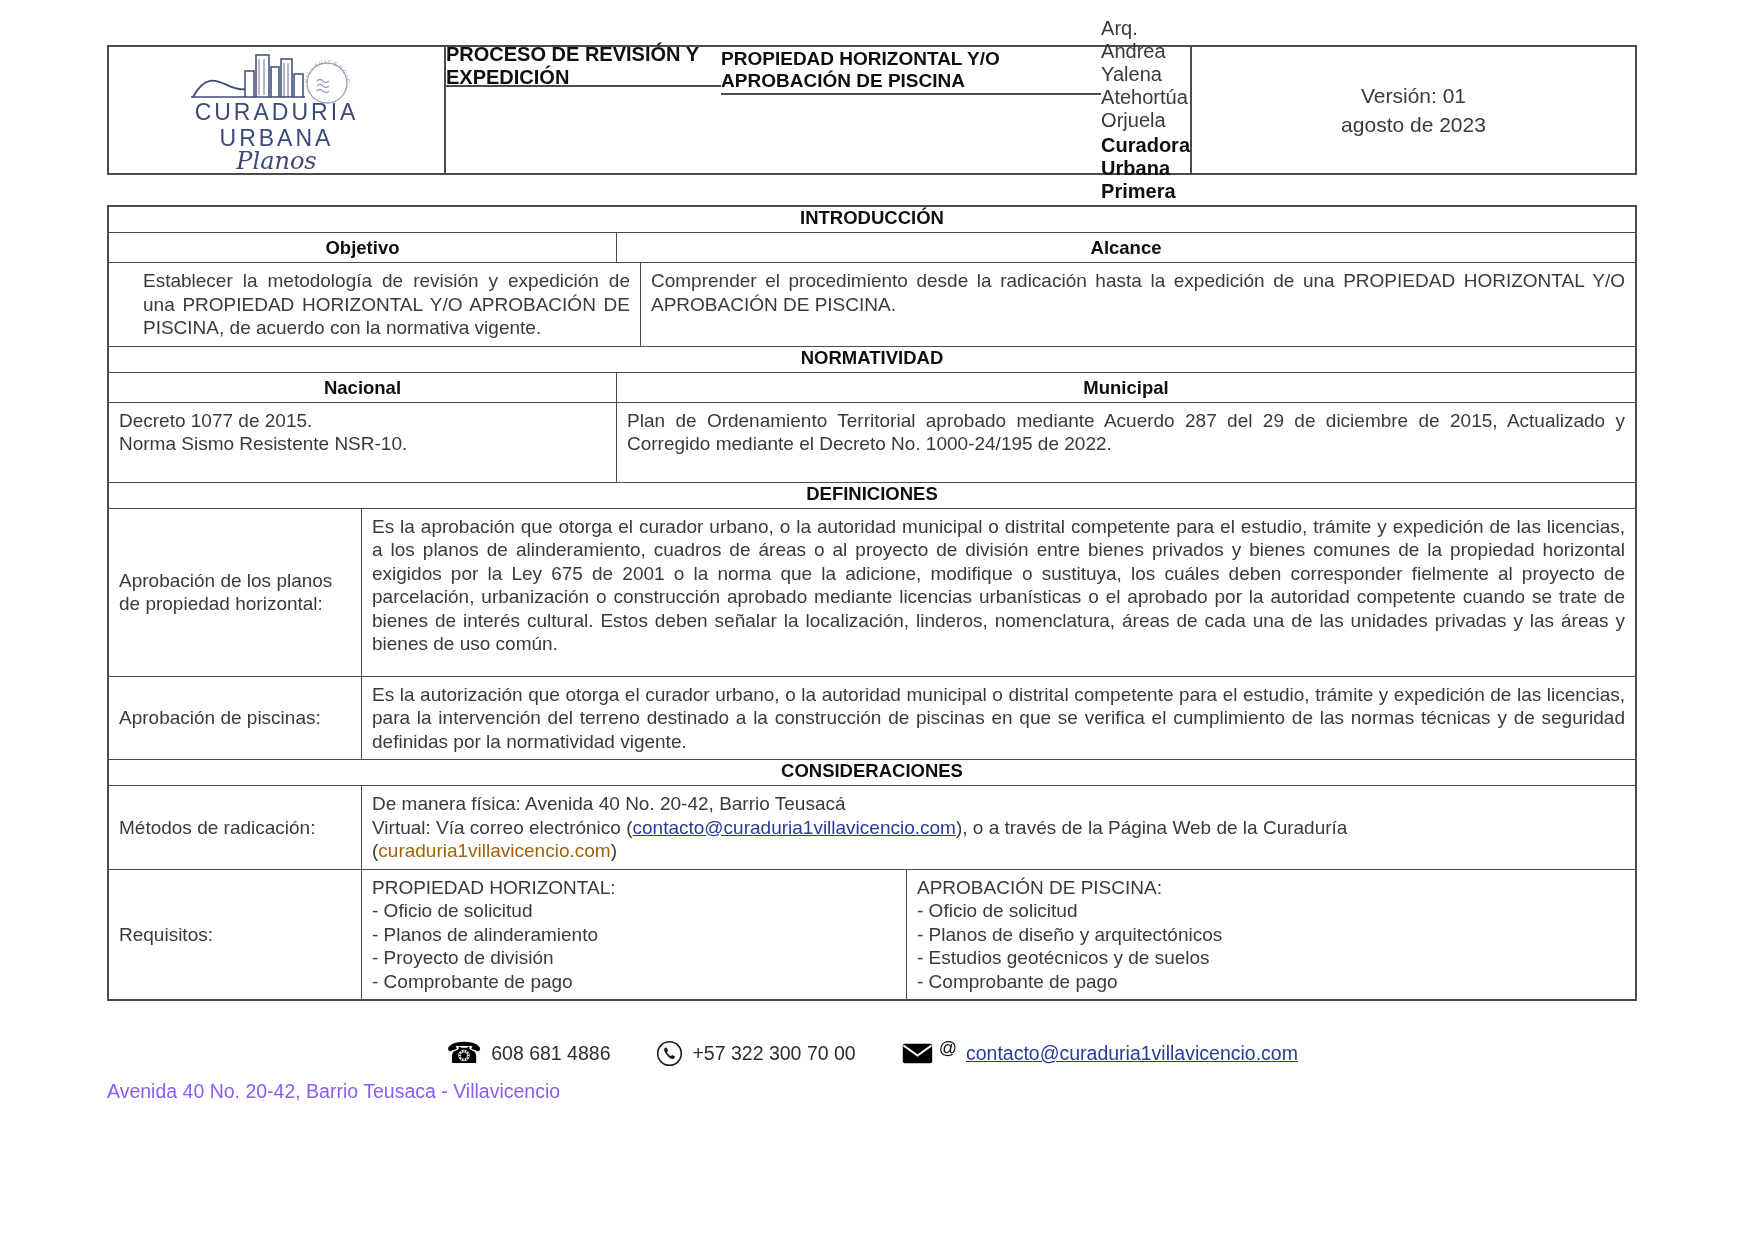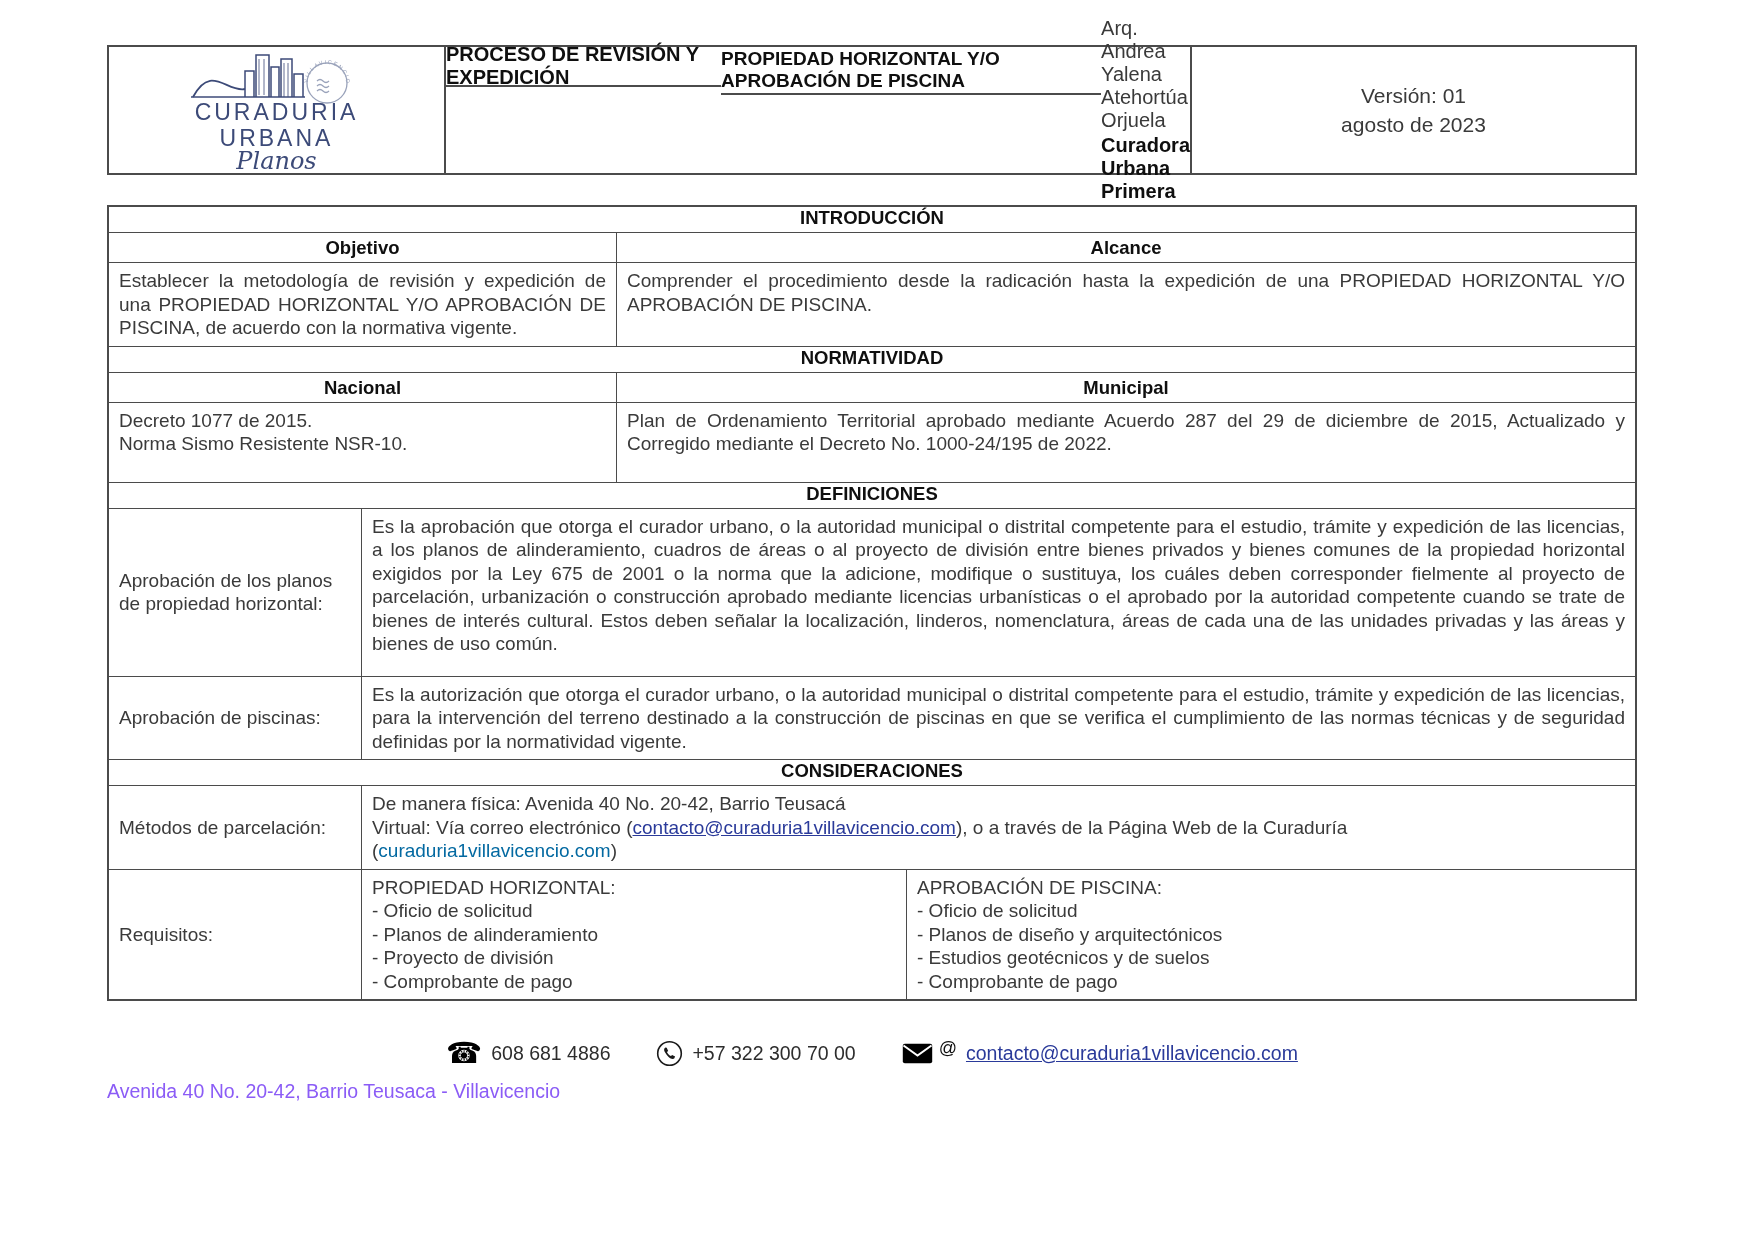--- a/index.html
+++ b/index.html
@@ -29,27 +29,27 @@
   .row { display:flex; }
   .cell { padding:6px 10px; font-size:19px; line-height:23.5px; }
   .hdr { text-align:center; font-weight:bold; color:#0f0f0f; padding:4px 10px 3px; font-size:18.5px; }
   .col-l { width:508px; border-right:1.5px solid #4b4b4b; }
   .col-r { flex:1; }
   .lbl-col { width:253px; border-right:1.5px solid #4b4b4b; display:flex; align-items:center; }
   .txt-col { flex:1; }
   .req-col { width:545px; border-right:1.5px solid #4b4b4b; }
   .req-col2 { flex:1; }
   .just { text-align:justify; }
-  .mh-intro { min-height:76px; }
+  .mh-intro { min-height:76px;padding-left:24px; }
   .mh-norm { min-height:80px; }
   .mh-def1 { min-height:168px; }
   .mh-def2 { min-height:74px; }
   .mh-met { min-height:78px; }
   .mh-req { min-height:120px; }
-  a.link { color:#0369a1; text-decoration:none; cursor:pointer; }
+  a.link { color:#a16207; text-decoration:none; cursor:pointer; }
   a.link-u { color:#2a3a9a; text-decoration:underline; cursor:pointer; }
 
   
   .footer { margin-top:38px; }
   .contact-line { display:flex; align-items:center; justify-content:center; gap:12px; font-size:19.5px; color:#2d2d2d; }
   .contact-group { display:flex; align-items:center; gap:9px; }
   .phone-glyph { font-size:29px; color:#000; line-height:1; }
   .at-mark { font-size:18px; color:#111; margin-left:-3px; position:relative; top:-5px; }
   .spacer { width:22px; }
   .addr { margin-top:12px; font-size:19.5px; text-align:left; color:#8b5cf6; }
@@ -143,21 +143,21 @@
     </div>
 
     <div class="row mh-def2">
       <div class="lbl-col cell">Aprobación de piscinas:</div>
       <div class="txt-col cell just">Es la autorización que otorga el curador urbano, o la autoridad municipal o distrital competente para el estudio, trámite y expedición de las licencias, para la intervención del terreno destinado a la construcción de piscinas en que se verifica el cumplimiento de las normas técnicas y de seguridad definidas por la normatividad vigente.</div>
     </div>
 
     <div class="sec-header">CONSIDERACIONES</div>
 
     <div class="row mh-met">
-      <div class="lbl-col cell">Métodos de parcelación:</div>
+      <div class="lbl-col cell">Métodos de radicación:</div>
       <div class="txt-col cell">
         <div>De manera física: Avenida 40 No. 20-42, Barrio Teusacá</div>
         <div>
           <span>Virtual: Vía correo electrónico (</span><a class="link-u">contacto@curaduria1villavicencio.com</a><span>), o a través de la Página Web de la Curaduría</span>
         </div>
         <div>
           <span>(</span><a class="link">curaduria1villavicencio.com</a><span>)</span>
         </div>
       </div>
     </div>

